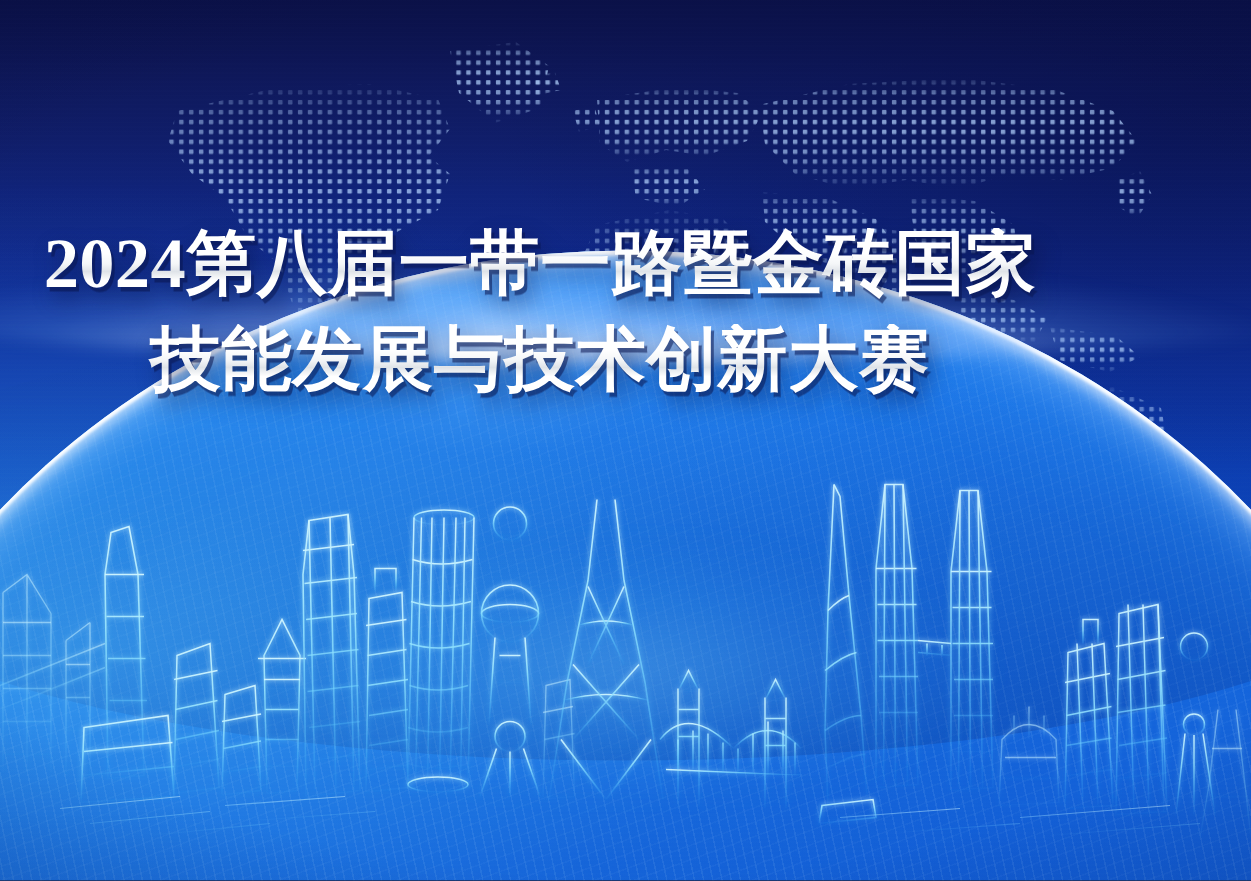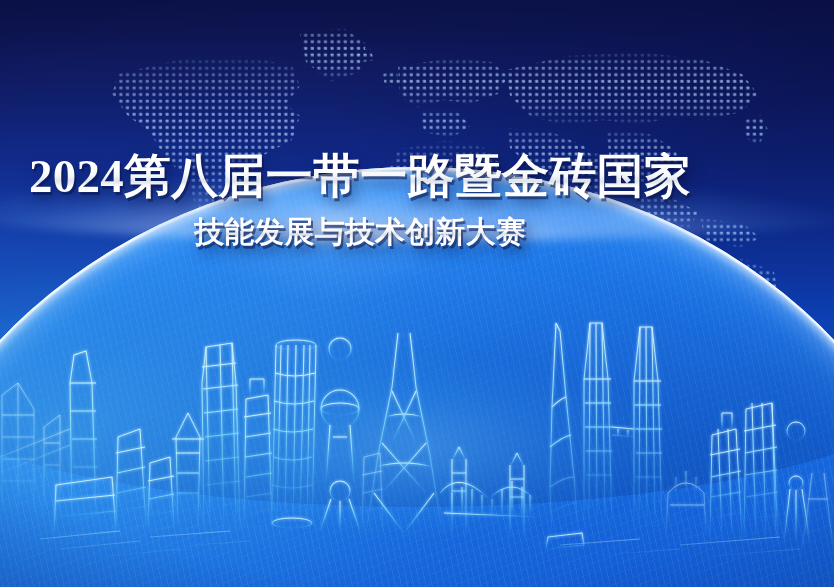--- a/index.html
+++ b/index.html
@@ -214,21 +214,21 @@
         #ffffff 100%);
     -webkit-background-clip: text;
     background-clip: text;
     -webkit-text-fill-color: transparent;
     color: transparent;
     filter:
       drop-shadow(2px 3px 0px rgba(10,22,80,0.55))
       drop-shadow(4px 6px 7px rgba(6,16,64,0.45));
   }
   .title-line-1 { font-size: 47px; }
-  .title-line-2 { font-size: 30px; margin-top: 14px; }
+  .title-line-2 { font-size: 47px; margin-top: 14px; }
 
   
   .title-line::selection { background: transparent; }
 
   
   .scan {
     position: absolute;
     inset: 0;
     pointer-events: none;
     opacity: 0.05;

